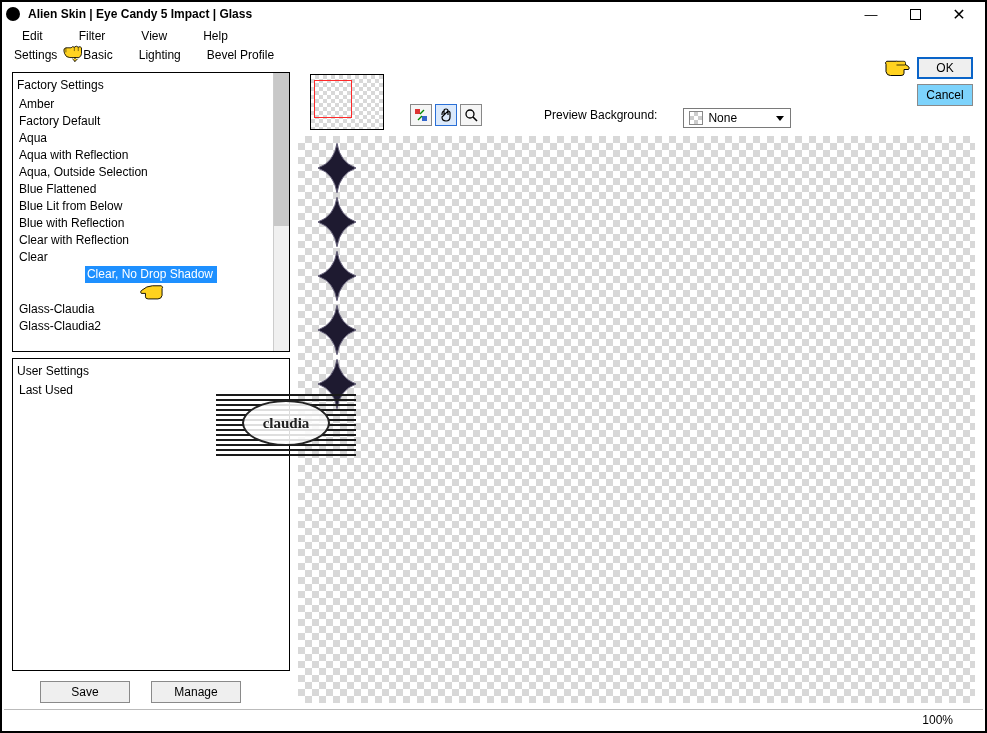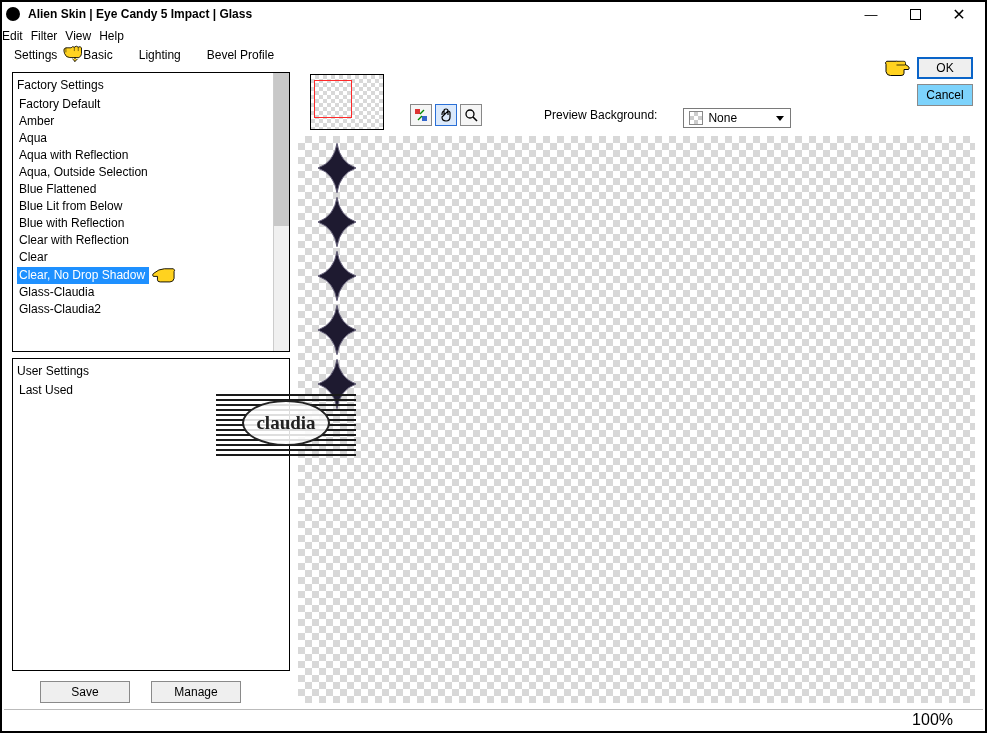--- a/index.html
+++ b/index.html
@@ -33,22 +33,22 @@
     width: 44px; height: 22px;
     display: flex; align-items: center; justify-content: center;
     font-size: 13px;
   }
   .wc-inner { display:inline-block;}
   
   .menubar {
     height: 20px;
     display: flex;
     align-items: center;
-    padding: 0 0;
-    gap: 8px;
+    padding: 0 20px;
+    gap: 36px;
   }
   .menubar span { cursor:default; }
   .pointer-down {
     position:absolute;
     left:60px; top:42px;
     width:26px;height:18px;
     z-index:5;
   }
   
   .tabstrip {
@@ -211,36 +211,36 @@
   .wm-lines {
     position:absolute; inset:0;
     background-image:repeating-linear-gradient(to bottom,#1a1a1a 0,#1a1a1a 2px,transparent 2px,transparent 5px);
   }
   .wm-oval {
     position:absolute;left:26px;top:6px;width:88px;height:46px;
     border:2px solid #222;border-radius:50%;
     background:rgba(255,255,255,0.86);
     display:flex;align-items:center;justify-content:center;
     font-family:"Comic Sans MS","Segoe Script",cursive;
-    font-size:19px;font-weight:bold;color:#222;
+    font-size:15px;font-weight:bold;color:#222;
   }
   
   .statusbar {
     position:absolute;
     left:2px;right:2px;bottom:2px;
     height:20px;
     border-top:1px solid #bbb;
     display:flex; justify-content:flex-end; align-items:center;
     padding-right:30px;
-    font-size:16px;
+    font-size:12px;
   }
   
   .hand-svg { width:100%;height:100%; }
   
-  .sel-row { display:flex; align-items:center; gap:0;}
+  .sel-row { display:flex; align-items:center; gap:0;flex-direction:column;}
 </style>
 </head>
 <body>
 
 <div class="titlebar">
   <div class="app-icon"></div>
   <div class="title">Alien Skin | Eye Candy 5 Impact | Glass</div>
   <div class="window-controls">
     <div class="wc">
         <span class="wc-inner">—</span>
@@ -289,22 +289,22 @@
   </div>
   <div class="cancel-btn">Cancel</div>
 </div>
 
 <div class="main">
 
   <div class="left-panel">
     <div class="listbox lb-factory">
       <div class="lb-content">
         <div class="lb-heading">Factory Settings</div>
+        <div class="lb-item">Amber</div>
         <div class="lb-item">Factory Default</div>
-        <div class="lb-item">Amber</div>
         <div class="lb-item">Aqua</div>
         <div class="lb-item">Aqua with Reflection</div>
         <div class="lb-item">Aqua, Outside Selection</div>
         <div class="lb-item">Blue Flattened</div>
         <div class="lb-item">Blue Lit from Below</div>
         <div class="lb-item">Blue with Reflection</div>
         <div class="lb-item">Clear with Reflection</div>
         <div class="lb-item">Clear</div>
         <div class="sel-row">
           <div class="lb-item selected">Clear, No Drop Shadow</div>

